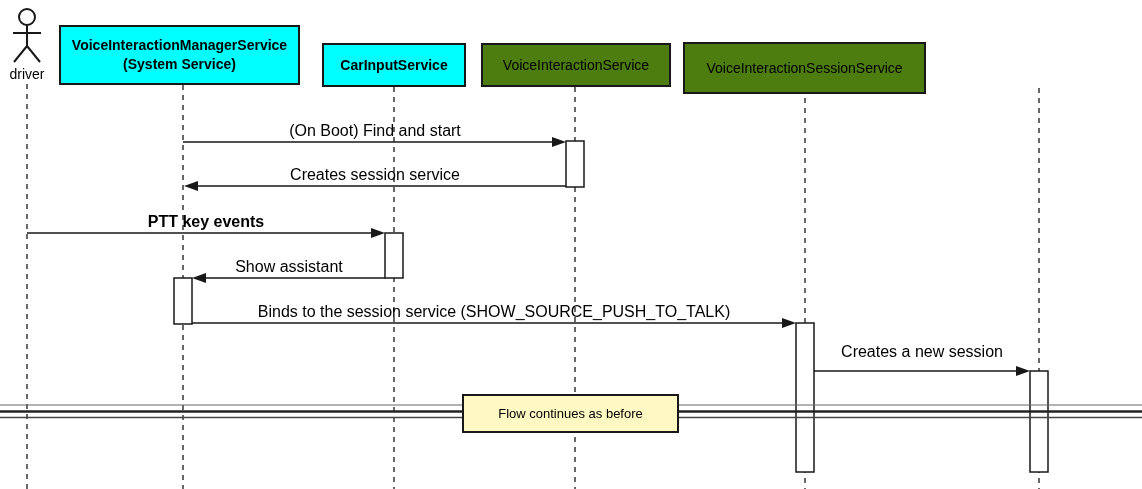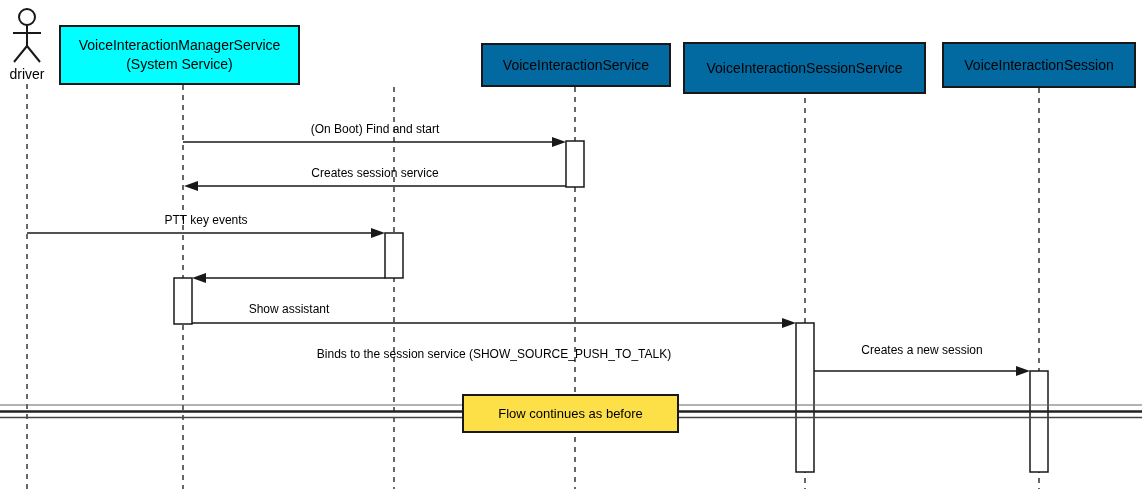--- a/index.html
+++ b/index.html
@@ -23,41 +23,41 @@
     border: 2px solid #181818;
     display: flex;
     align-items: center;
     justify-content: center;
     text-align: center;
     font-size: 14px;
     line-height: 19px;
     white-space: pre-line;
     z-index: 3;
   }
-  .participant.cyan  { background: #00ffff; }
-  .participant.green { background: #0369a1; }
+  .participant.cyan  { background: #00ffff; font-weight: bold; }
+  .participant.green { background: #4d7c0f; }
   .msg-label {
     position: absolute;
-    font-size: 12px;
+    font-size: 16px;
     white-space: nowrap;
     transform: translateX(-50%);
     z-index: 4;
   }
   .actor-label {
     position: absolute;
     font-size: 14px;
     transform: translateX(-50%);
     z-index: 3;
   }
   .divider-box {
     position: absolute;
     left: 462px; top: 394px;
     width: 217px; height: 39px;
     box-sizing: border-box;
-    background: #fde047;
+    background: #fef9c3;
     border: 2px solid #181818;
     display: flex;
     align-items: center;
     justify-content: center;
     font-size: 13px;
     z-index: 5;
   }
 </style>
 </head>
 <body>
@@ -122,28 +122,28 @@
       <line x1="13" y1="33" x2="41" y2="33"></line>
       <line x1="27" y1="46" x2="14" y2="62"></line>
       <line x1="27" y1="46" x2="40" y2="62"></line>
     </g>
   </svg>
 
   <div class="actor-label" style="left:27px; top:66px;">driver</div>
 
   <div class="participant cyan" style="left:59px;  top:25px; width:241px; height:60px;">VoiceInteractionManagerService
 (System Service)</div>
+  <div class="participant cyan" style="left:322px; top:43px; width:144px; height:44px;">CarInputService</div>
   <div class="participant green" style="left:481px; top:43px; width:190px; height:44px;">VoiceInteractionService</div>
   <div class="participant green" style="left:683px; top:42px; width:243px; height:52px;">VoiceInteractionSessionService</div>
-  <div class="participant green" style="left:942px; top:42px; width:194px; height:46px;">VoiceInteractionSession</div>
 
   <div class="msg-label" style="left:375px; top:122px;">(On Boot) Find and start</div>
   <div class="msg-label" style="left:375px; top:166px;">Creates session service</div>
-  <div class="msg-label" style="left:206px; top:213px;">PTT key events</div>
-  <div class="msg-label" style="left:289px; top:258px;margin-top:44px;">Show assistant</div>
-  <div class="msg-label" style="left:494px; top:303px;margin-top:44px;">Binds to the session service (SHOW_SOURCE_PUSH_TO_TALK)</div>
+  <div class="msg-label" style="left:206px; top:213px;font-weight:bold;">PTT key events</div>
+  <div class="msg-label" style="left:289px; top:258px;">Show assistant</div>
+  <div class="msg-label" style="left:494px; top:303px;">Binds to the session service (SHOW_SOURCE_PUSH_TO_TALK)</div>
   <div class="msg-label" style="left:922px; top:343px;">Creates a new session</div>
 
   <div class="divider-box">
     <span>Flow continues as before</span>
   </div>
 
 </div>
 
 </body></html>

